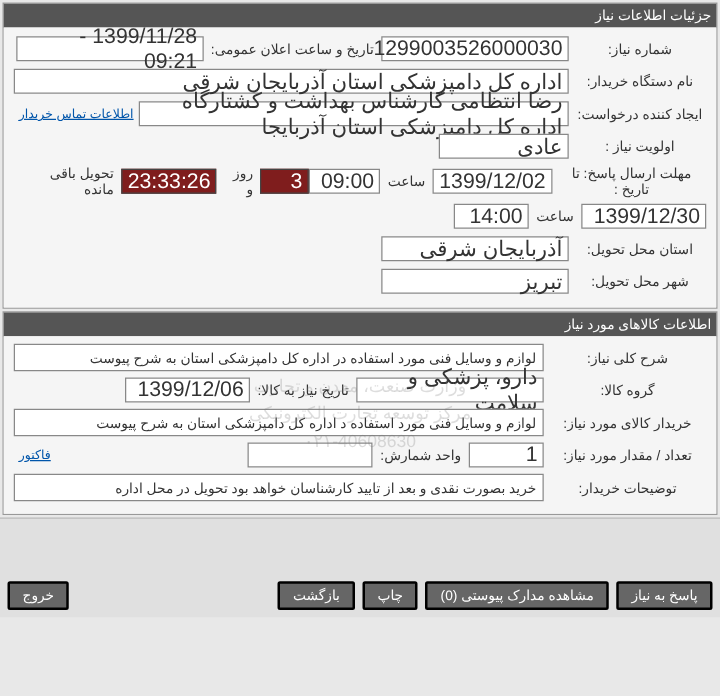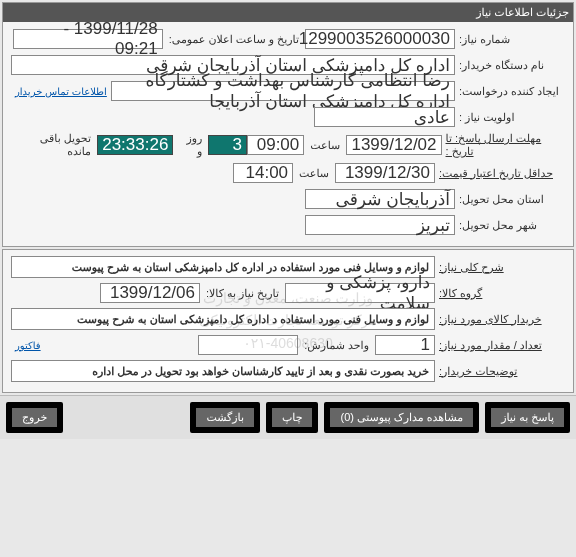--- a/index.html
+++ b/index.html
@@ -28,46 +28,45 @@
   background: #f5f5f5;
 }
 .row {
   display: flex;
   align-items: center;
   margin-bottom: 4px;
   min-height: 22px;
 }
 .label {
   width: 110px;
-  text-align: left;
+  text-align: center;
   padding-left: 4px;
   font-size: 11px;
   color: #333;
 }
 .label-wide {
   width: 130px;
-  text-decoration: underline;
 }
 .field {
   background: #fff;
   border: 1px solid #888;
   padding: 2px 4px;
   font-size: 17px;
   height: 20px;
   display: flex;
   align-items: center;
   color: #333;
 }
 .field-dark {
-  background: #0f766e;
+  background: #7f1d1d;
   color: #fff;
   border: 1px solid #444;
 }
 .w-150 { width: 150px; }
-.w-120 { width: 141px; }
+.w-120 { width: 104px; }
 .w-100 { width: 100px; }
 .w-80 { width: 80px; }
 .w-60 { width: 60px; }
 .w-40 { width: 40px; }
 .flex1 { flex: 1; padding-left: 16px; }
 .link {
   color: #0055aa;
   text-decoration: underline;
   cursor: pointer;
   font-size: 10px;
@@ -79,21 +78,20 @@
 }
 .textarea-field {
   background: #fff;
   border: 1px solid #888;
   padding: 3px 5px;
   font-size: 11px;
   min-height: 22px;
   flex: 1;
   display: flex;
   align-items: center;
-  font-weight: bold;
 }
 .watermark-area {
   position: relative;
 }
 .watermark {
   position: absolute;
   top: 50%; left: 50%;
   transform: translate(-50%, -50%);
   font-size: 14px;
   color: rgba(120,120,120,0.25);
@@ -106,25 +104,26 @@
   display: flex;
   gap: 6px;
   padding: 6px;
   background: #e0e0e0;
   border-top: 1px solid #bbb;
   justify-content: flex-start;
 }
 .btn {
   background: #666;
   color: #fff;
-  border: 6px solid #000000;
+  border: 2px solid #000000;
   padding: 3px 10px;
   font-size: 11px;
   cursor: pointer;
   border-radius: 2px;
+  margin-top: 44px;
 }
 .btn-exit {
   margin-right: auto;
 }
 </style>
 </head>
 <body>
 
 <div class="panel">
   <div class="panel-header">جزئیات اطلاعات نیاز</div>
@@ -159,40 +158,40 @@
       <div class="inline-label">ساعت</div>
       <div class="field w-60">09:00</div>
       <div style="flex:1"></div>
       <div class="field field-dark w-40">3</div>
       <div class="inline-label">روز و</div>
       <div class="field field-dark w-80">23:33:26</div>
       <div class="inline-label">تحویل باقی مانده</div>
     </div>
 
     <div class="row">
-      <div class="label label-wide">حداقل تاریخ اعتبار قیمت:</div>
       <div class="field w-100">1399/12/30</div>
       <div class="inline-label">ساعت</div>
       <div class="field w-60">14:00</div>
     </div>
 
     <div class="row">
       <div class="label">استان محل تحویل:</div>
       <div class="field w-150">آذربایجان شرقی</div>
     </div>
 
     <div class="row">
       <div class="label">شهر محل تحویل:</div>
       <div class="field w-150">تبریز</div>
     </div>
 
   </div>
 </div>
 
 <div class="panel watermark-area">
+  <div class="panel-header">اطلاعات کالاهای مورد نیاز</div>
   <div class="panel-body">
 
     <div class="watermark">
       <div>وزارت صنعت، معدن و تجارت</div>
       <div>مرکز توسعه تجارت الکترونیکی</div>
       <div>۰۲۱-40608630</div>
     </div>
 
     <div class="row">
       <div class="label label-wide">شرح کلی نیاز:</div>

